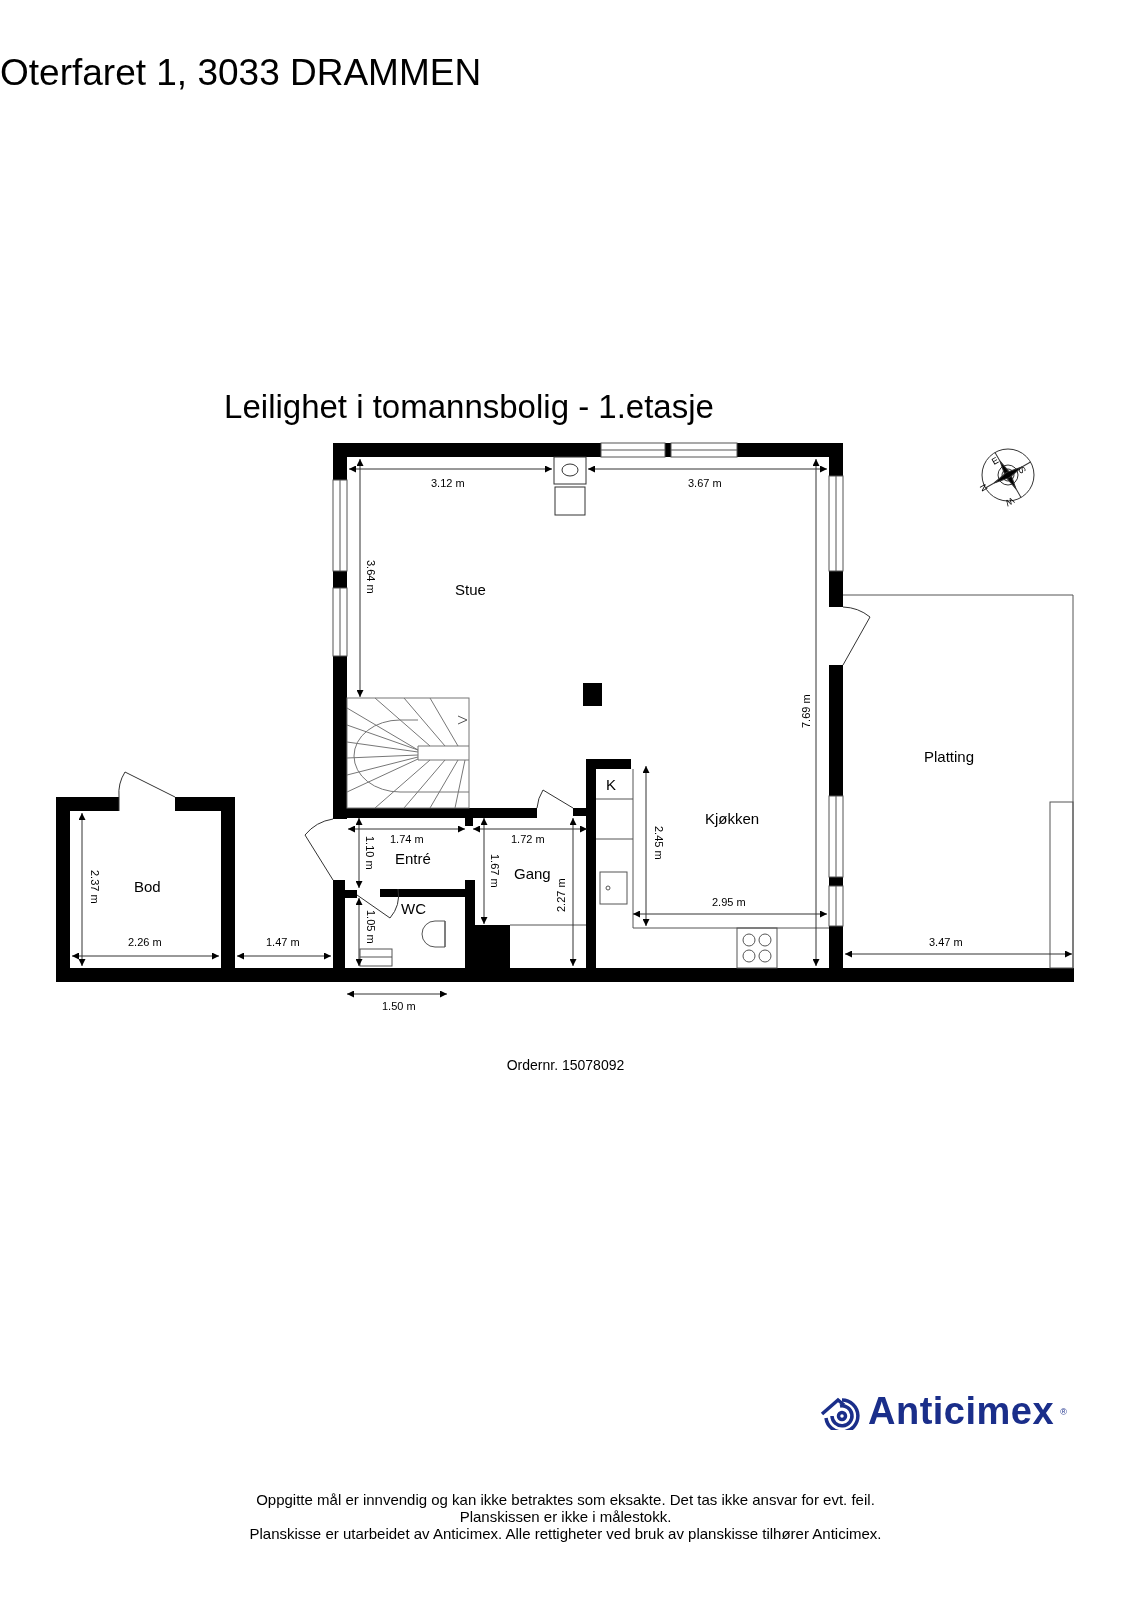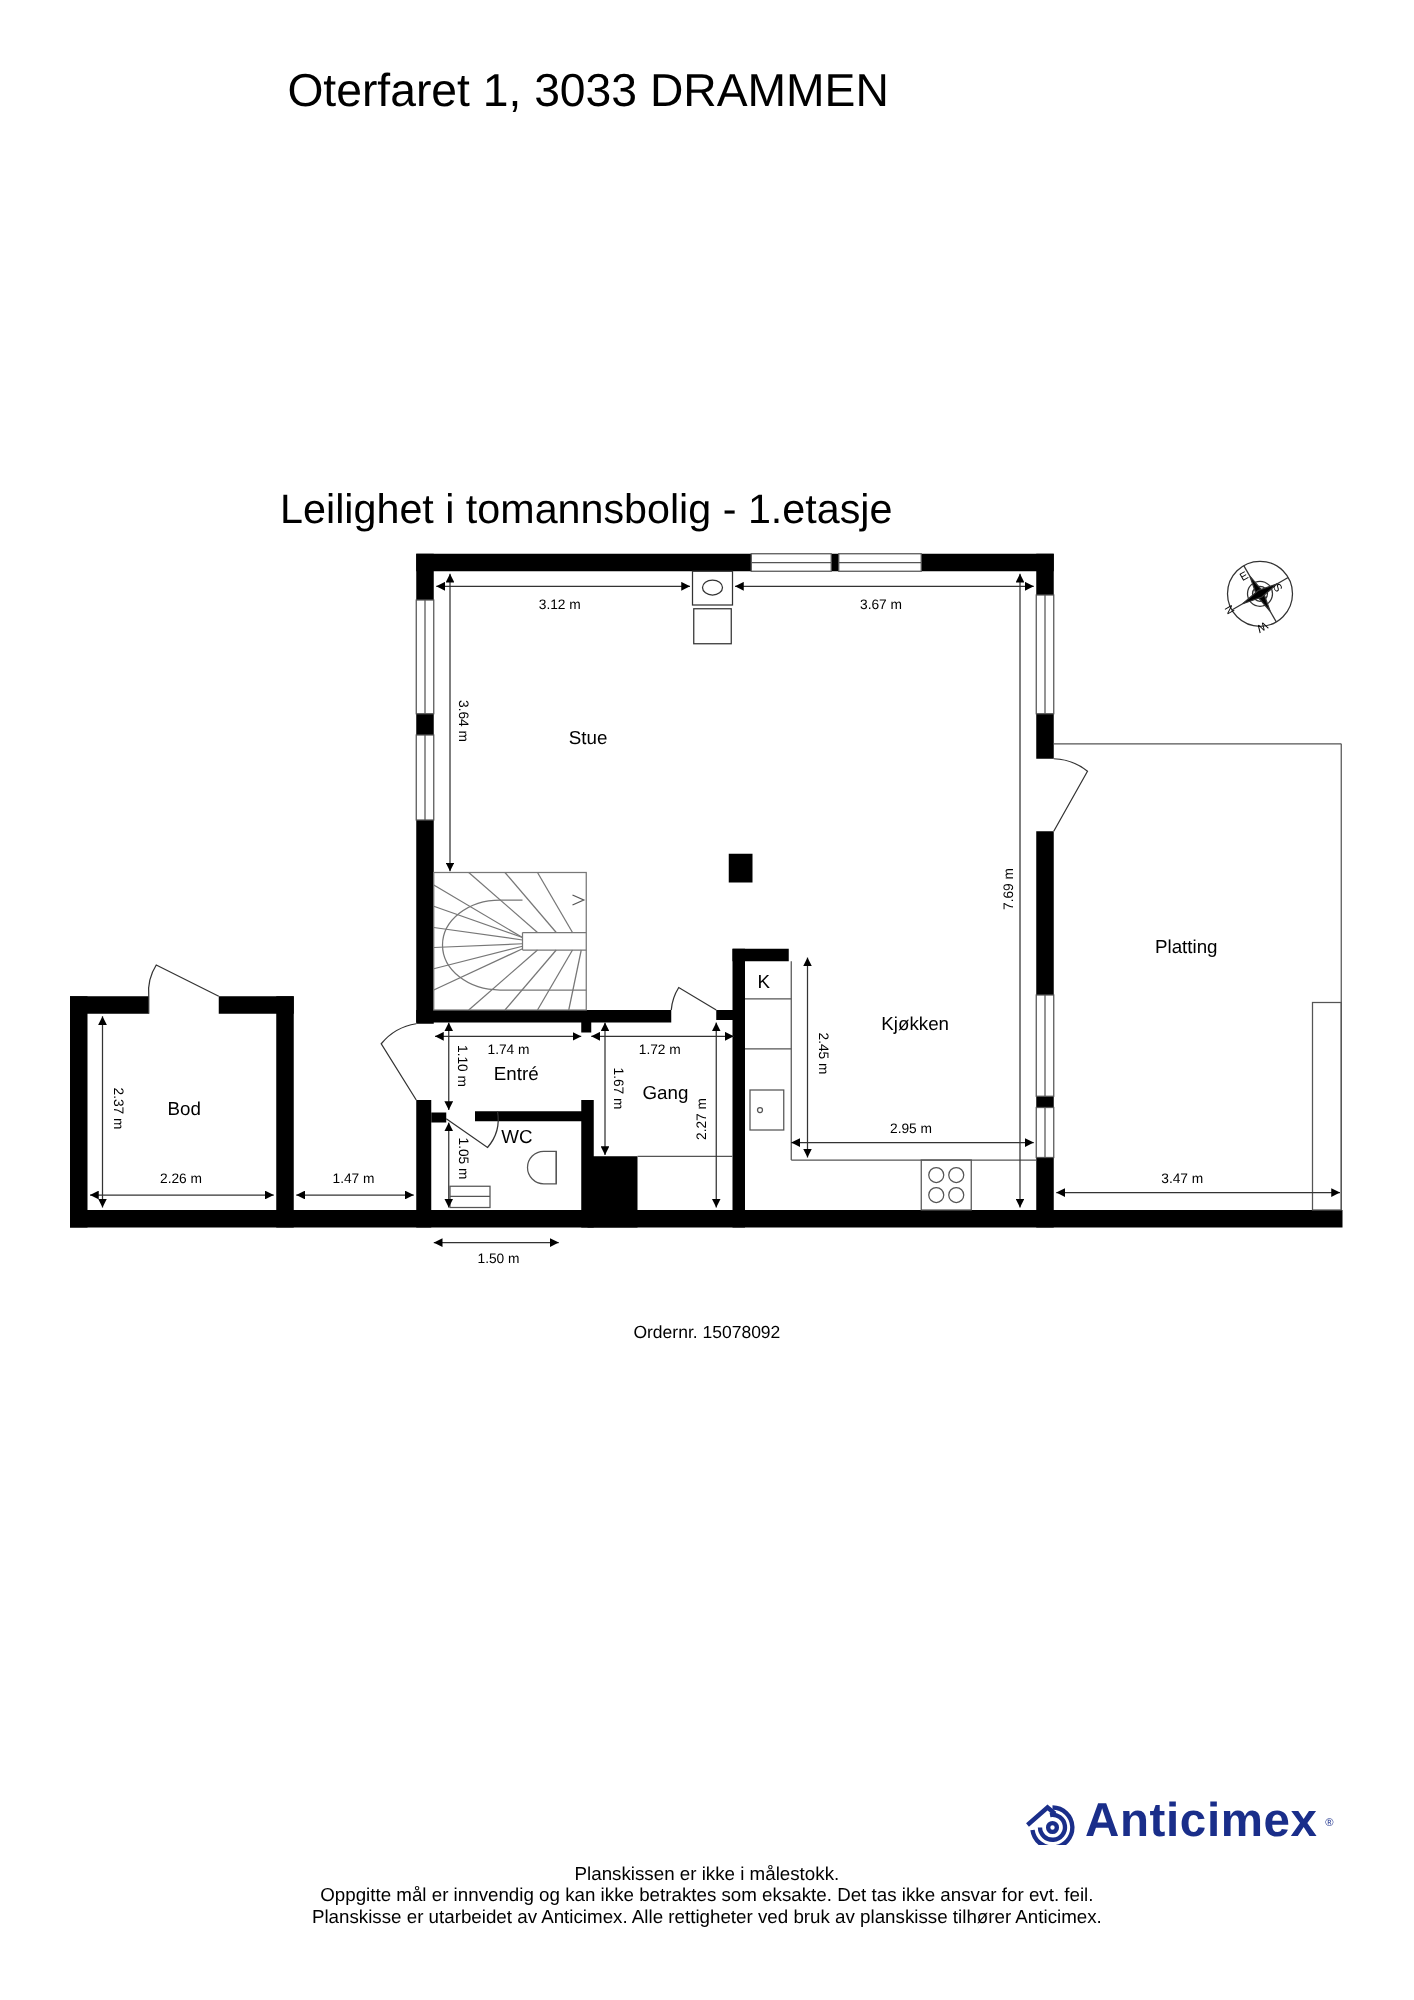--- a/index.html
+++ b/index.html
@@ -1,23 +1,23 @@
 <!DOCTYPE html>
 <html><head>
 <meta charset="utf-8">
 <style>
   html, body { margin:0; padding:0; background:#ffffff; }
   body { width:1131px; height:1600px; position:relative; overflow:hidden; font-family:"Liberation Sans", sans-serif; color:#000; }
-  .title { position:absolute; left:0; width:941px; text-align:center; font-size:37px; top:52px; }
+  .title { position:absolute; left:0; width:941px; text-align:left; font-size:37px; top:52px; }
   .subtitle { position:absolute; left:0; width:938px; text-align:center; font-size:33px; top:388px; }
   svg.plan { position:absolute; left:0; top:0; }
   .room-label { font-family:"Liberation Sans", sans-serif; font-size:15px; fill:#000; }
   .dim { font-family:"Liberation Sans", sans-serif; font-size:11px; fill:#000; }
   .order { position:absolute; left:0; width:1131px; text-align:center; top:1022px; font-size:14px;margin-top:35px; }
-  .logo { position:absolute; left:818px; top:1390px; display:flex; align-items:center; gap:6px; color:#1a2e8a;margin-top:46px; }
+  .logo { position:absolute; left:818px; top:1390px; display:flex; align-items:center; gap:6px; color:#1a2e8a; }
   .logo-text { font-size:38px; font-weight:bold; color:#1a2e8a; letter-spacing:0.5px; }
   .logo-reg { font-size:9px; vertical-align:top; }
   .disclaimer { position:absolute; left:0; width:1131px; top:1491px; text-align:center; font-size:15px; line-height:17px; }
 </style>
 </head>
 <body>
 
 <div class="title">Oterfaret 1, 3033 DRAMMEN</div>
 <div class="subtitle">Leilighet i tomannsbolig - 1.etasje</div>
 
@@ -218,16 +218,16 @@
       <path d="M14,22 A10,10 0 1 0 22,12"></path>
       <path d="M8,24 A16,16 0 1 0 24,6"></path>
       <circle cx="24" cy="22" r="3.5"></circle>
     </g>
   </svg>
   <span class="logo-text">Anticimex</span>
     <span class="logo-reg">®</span>
 </div>
 
 <div class="disclaimer">
+  <div>Oppgitte mål er innvendig og kan ikke betraktes som eksakte. Det tas ikke ansvar for evt. feil.</div>
   <div>Planskissen er ikke i målestokk.</div>
-  <div>Oppgitte mål er innvendig og kan ikke betraktes som eksakte. Det tas ikke ansvar for evt. feil.</div>
   <div>Planskisse er utarbeidet av Anticimex. Alle rettigheter ved bruk av planskisse tilhører Anticimex.</div>
 </div>
 
 </body></html>

